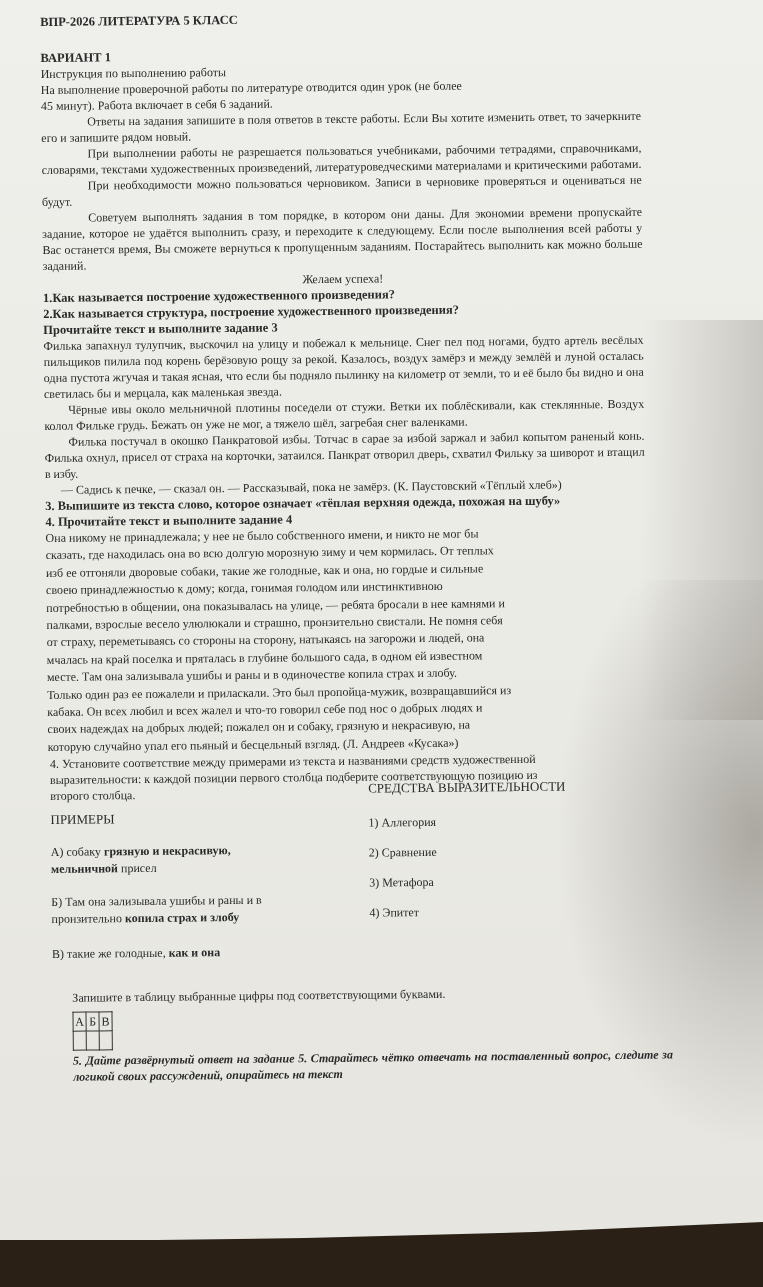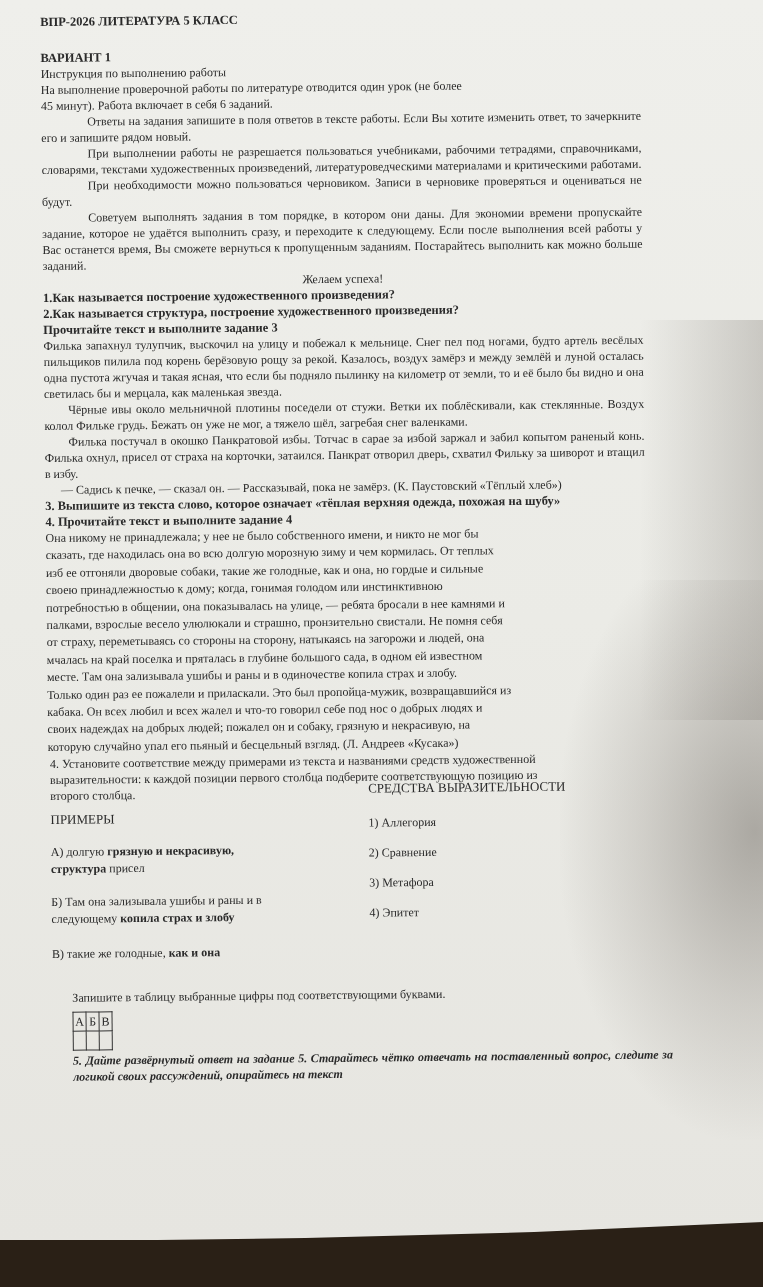--- a/index.html
+++ b/index.html
@@ -89,26 +89,26 @@
     <div>кабака. Он всех любил и всех жалел и что-то говорил себе под нос о добрых людях и</div>
     <div>своих надеждах на добрых людей; пожалел он и собаку, грязную и некрасивую, на</div>
     <div>которую случайно упал его пьяный и бесцельный взгляд.  (Л. Андреев «Кусака»)</div>
   </div>
   <p style="width:520px;margin-left:2px;text-align:left">4. Установите соответствие между примерами из текста и названиями средств художественной выразительности: к каждой позиции первого столбца подберите соответствующую позицию из второго столбца.</p>
 
   <div class="match">
     <div class="left">
       <div class="col-head" style="margin-top:6px">ПРИМЕРЫ</div>
       <div class="ex">
-        <span>А) долгую </span><b>грязную и некрасивую,</b><br>
-        <b>структура</b><span> присел</span>
+        <span>А) собаку </span><b>грязную и некрасивую,</b><br>
+        <b>мельничной</b><span> присел</span>
       </div>
       <div class="ex">
         <span>Б) Там она зализывала ушибы и раны и в</span><br>
-        <span>следующему </span><b>копила страх и злобу</b>
+        <span>пронзительно </span><b>копила страх и злобу</b>
       </div>
       <div class="ex" style="margin-top:18px">
         <span>В) такие же голодные, </span><b>как и она</b>
       </div>
     </div>
     <div class="right">
       <div class="col-head">СРЕДСТВА ВЫРАЗИТЕЛЬНОСТИ</div>
       <div class="opt" style="margin-top:18px">1) Аллегория</div>
       <div class="opt">2) Сравнение</div>
       <div class="opt">3) Метафора</div>

